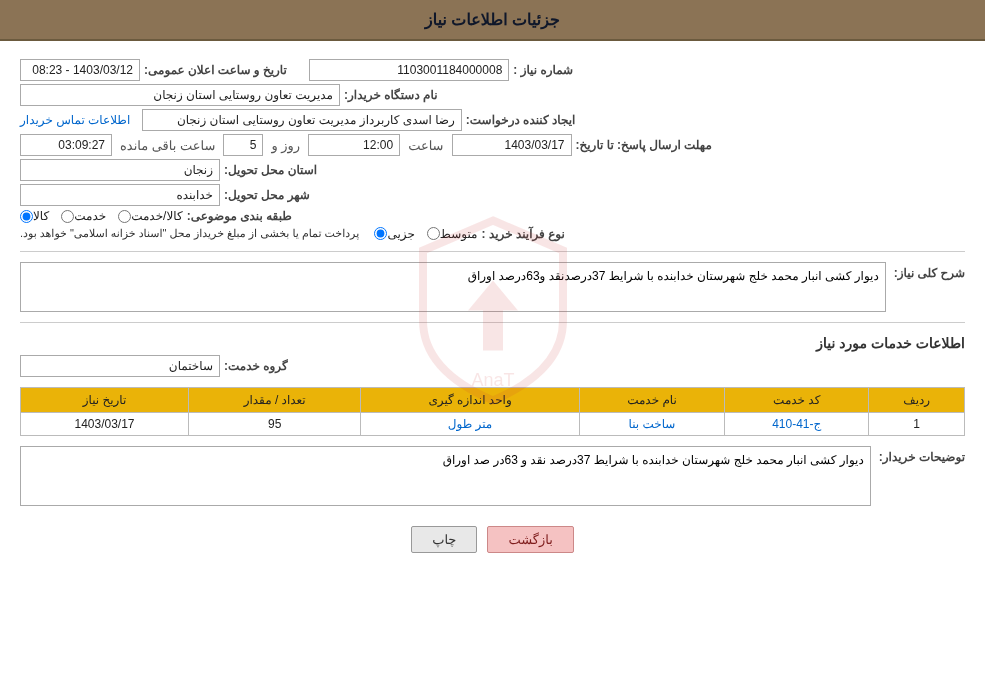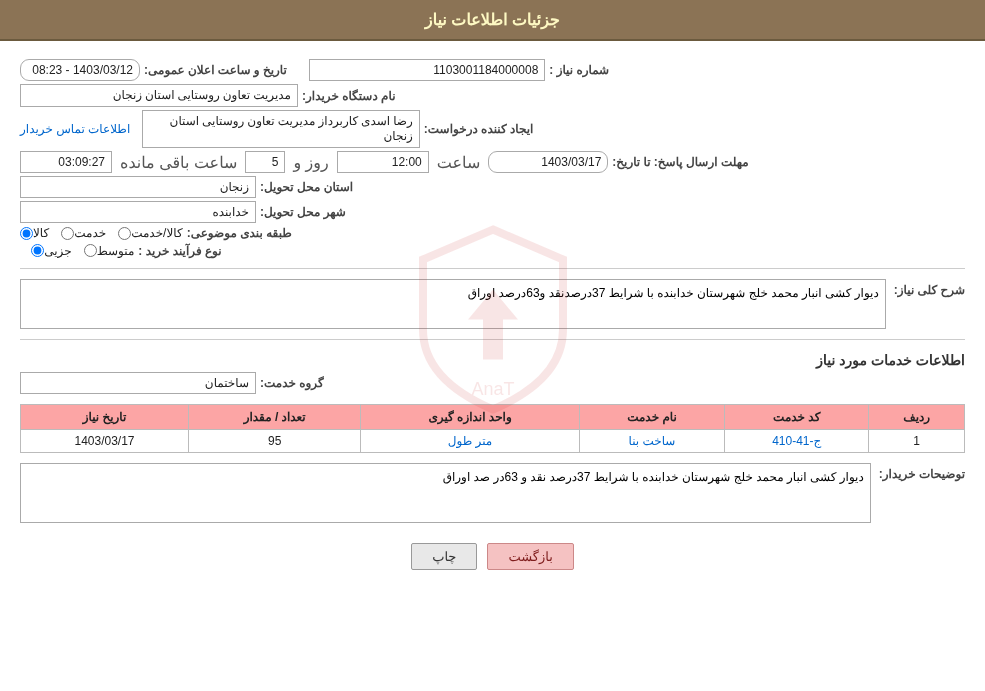--- a/index.html
+++ b/index.html
@@ -11,21 +11,21 @@
       color: #222;
     }
     .page-wrapper {
       max-width: 985px;
       margin: 0 auto;
       background: #fff;
       min-height: 691px;
     }
     .header-bar {
       background: #8B7355;
-      color: #fef9c3;
+      color: #0f172a;
       text-align: center;
       padding: 10px 20px;
       font-size: 16px;
       font-weight: bold;
       border-bottom: 2px solid #6b5a3e;
     }
     .content-area {
       padding: 15px 20px;
     }
     .section-title {
@@ -38,27 +38,27 @@
     .input-box {
       border: 1px solid #aaa;
       background: #fff;
       padding: 3px 6px;
       min-height: 22px;
       display: inline-block;
       font-size: 12px;
       font-family: Tahoma, Arial, sans-serif;
       direction: rtl;
     }
-    .input-wide { width: 278px; font-family: Liberation Serif, serif; }
-    .input-medium { width: 236px; }
-    .input-narrow { width: 120px; border-radius: 9px; }
+    .input-wide { width: 320px; }
+    .input-medium { width: 200px; }
+    .input-narrow { width: 120px; }
     .input-small { width: 92px; }
     .inline-label {
       color: #555;
-      font-size: 16px;
+      font-size: 13px;
       margin: 0 4px;
     }
     .blue-link {
       color: #0066cc;
       text-decoration: none;
       font-size: 12px;
     }
     .radio-group {
       display: flex;
       align-items: center;
@@ -86,25 +86,25 @@
       text-align: right;
       resize: none;
     }
     .service-table {
       width: 100%;
       border-collapse: collapse;
       margin: 10px 0;
       font-size: 12px;
     }
     .service-table th {
-      background: #fca5a5;
+      background: #eab308;
       border: 1px solid #bbb;
       padding: 5px 8px;
       text-align: center;
-      font-weight: bold;
+      font-weight: normal;
     }
     .service-table td {
       border: 1px solid #bbb;
       padding: 4px 8px;
       text-align: center;
     }
     .service-table td.blue-link-cell {
       color: #0066cc;
     }
     .notes-box {
@@ -255,20 +255,21 @@
         <div class="radio-item">
           <span>متوسط</span>
           <input type="radio" name="purchase" style="">
         </div>
         <div class="radio-item">
           <span>جزیی</span>
           <input type="radio" name="purchase" checked="" style="">
         </div>
       </div>
       &nbsp;&nbsp;
+      <span style="font-size:11px; color:#333;">پرداخت تمام یا بخشی از مبلغ خریداز محل "اسناد خزانه اسلامی" خواهد بود.</span>
     </div>
 
     <div class="divider-section"></div>
 
     <div style="display:flex; align-items:flex-start; gap:8px; margin: 6px 0; direction:rtl;">
       <span class="col-label" style="white-space:nowrap; padding-top:4px;">شرح کلی نیاز:</span>
       <textarea class="description-box" rows="2" readonly="" style="">دیوار کشی انبار محمد خلج شهرستان خدابنده با شرایط 37درصدنقد و63درصد اوراق</textarea>
     </div>
 
     <div class="divider-section"></div>

